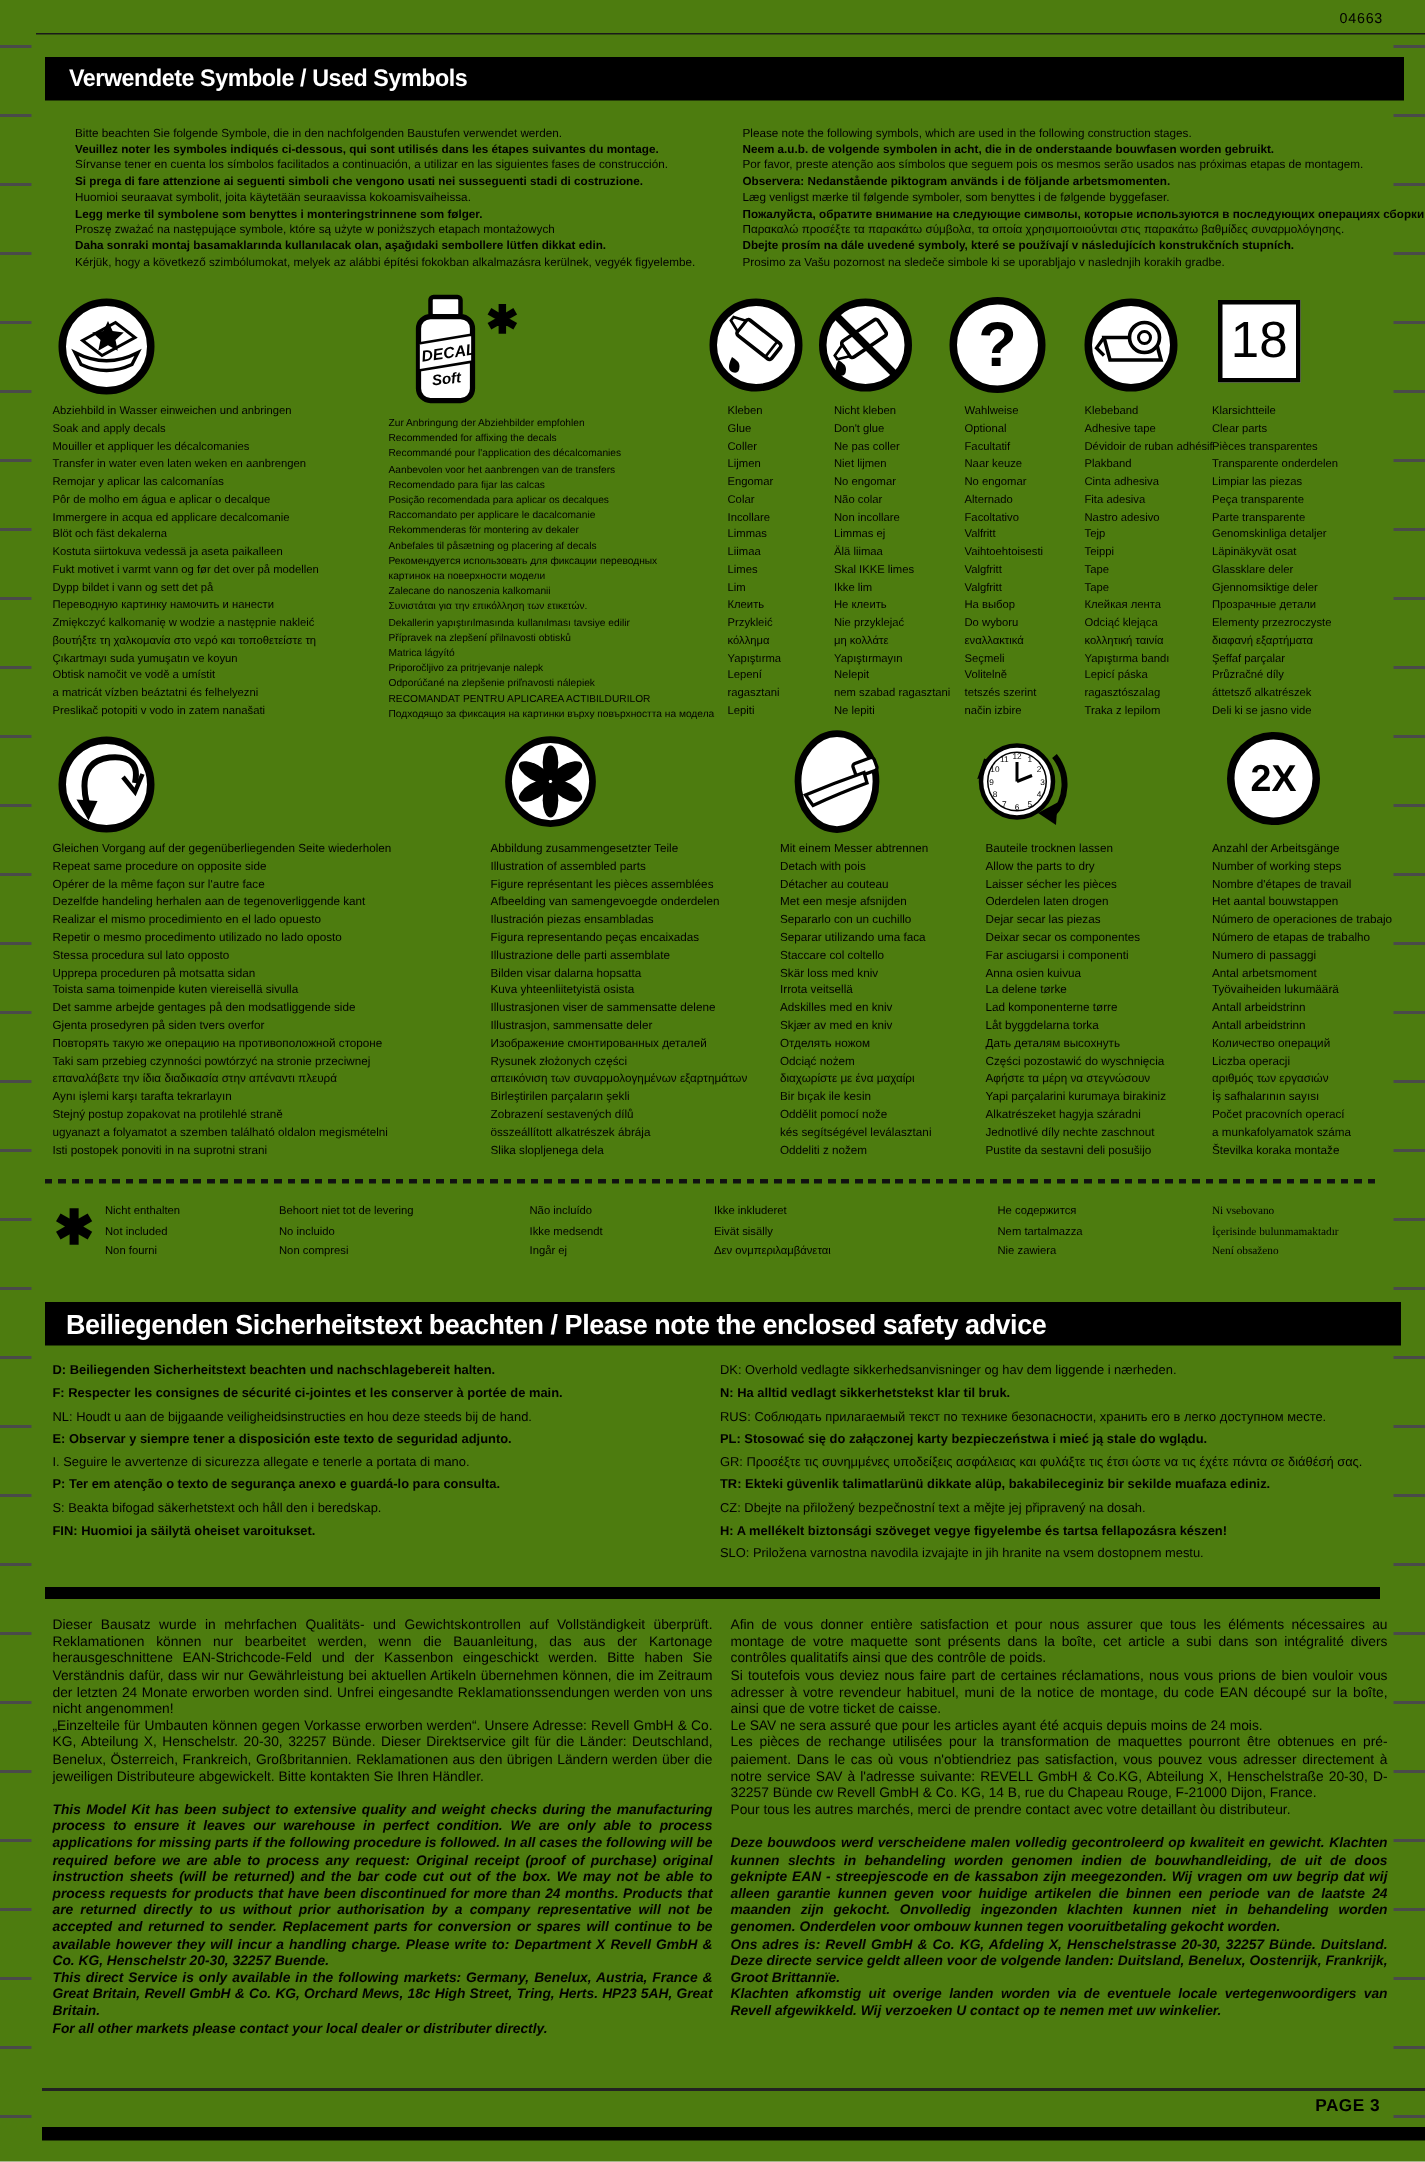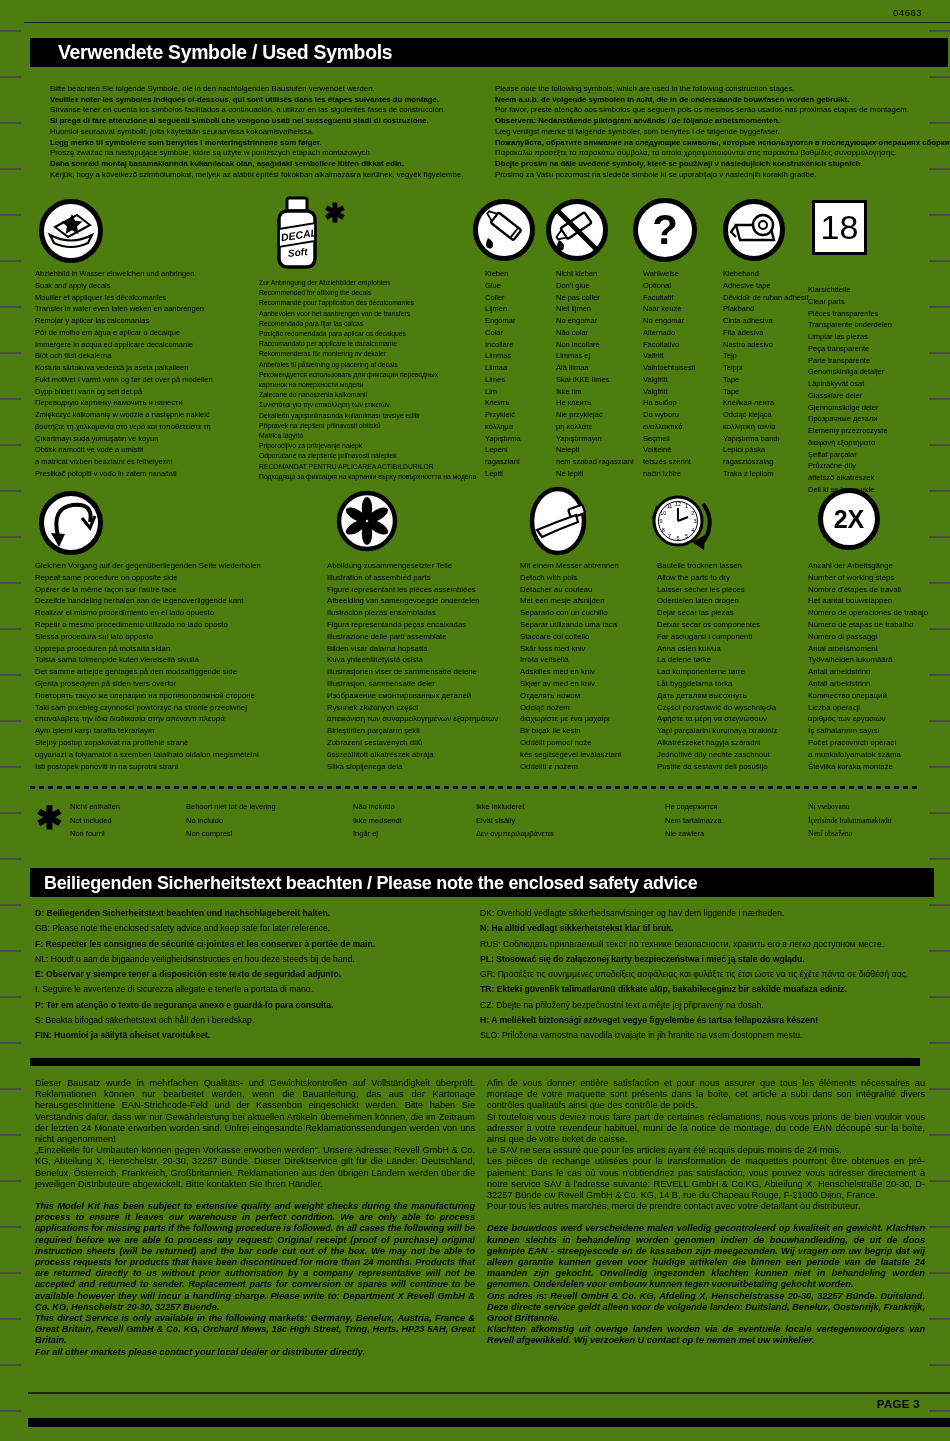--- a/index.html
+++ b/index.html
@@ -7,21 +7,21 @@
         font-family:"Liberation Sans",sans-serif;color:#000;overflow:hidden;}
   .abs{position:absolute;}
   .regmarks{position:absolute;top:30px;height:1390px;width:21px;
             background:repeating-linear-gradient(to bottom,#4a4a4a 0 2px,transparent 2px 46px);}
   .regmarks.left{left:0;}
   .regmarks.right{right:0;}
   .topline{left:24px;right:0;top:22px;height:1px;background:#1a1a1a;}
   .code{top:7px;right:28px;font-size:9.5px;letter-spacing:.5px;}
   .bar{background:#000;color:#fff;font-weight:bold;display:flex;align-items:center;}
   .bar .t{display:inline-block;transform:scaleX(.97);transform-origin:left center;letter-spacing:-.3px;}
-  .bar1{left:30px;top:38px;width:890px;height:29px;font-size:20px;padding-left:28px;}
+  .bar1{left:30px;top:38px;width:890px;height:29px;font-size:16px;padding-left:16px;}
   .bar2{left:30px;top:868px;width:890px;height:29px;font-size:18.5px;padding-left:14px;}
   .col .ln{white-space:nowrap;}
   .b{font-weight:bold;}
   .intro{font-size:7.8px;line-height:10.7px;margin-left:15px;}
   .symtxt{font-size:7.5px;line-height:11.75px;}
   .symtxt.small{font-size:6.8px;line-height:10.2px;}
   .symtxt2{font-size:7.8px;line-height:11.8px;}
   .safety{font-size:8.6px;line-height:15.3px;}
   .ni{font-size:7.5px;line-height:13.5px;}
   .dash{left:30px;top:786px;width:890px;height:2.5px;
@@ -252,21 +252,21 @@
       <div class="ln">Tape</div>
       <div class="ln">Tape</div>
       <div class="ln">Клейкая лента</div>
       <div class="ln">Odciąć klejąca</div>
       <div class="ln">κολλητική ταινία</div>
       <div class="ln">Yapıştırma bandı</div>
       <div class="ln">Lepicí páska</div>
       <div class="ln">ragasztószalag</div>
       <div class="ln">Traka z lepilom</div>
     </div>
-  <div class="abs col symtxt" style="left:808px;top:284px;width:135px;">
+  <div class="abs col symtxt" style="left:808px;top:268px;width:135px;">
       <div class="ln">Klarsichtteile</div>
       <div class="ln">Clear parts</div>
       <div class="ln">Pièces transparentes</div>
       <div class="ln">Transparente onderdelen</div>
       <div class="ln">Limpiar las piezas</div>
       <div class="ln">Peça transparente</div>
       <div class="ln">Parte transparente</div>
       <div class="ln">Genomskinliga detaljer</div>
       <div class="ln">Läpinäkyvät osat</div>
       <div class="ln">Glassklare deler</div>
@@ -475,21 +475,20 @@
       <div class="ln">İçerisinde bulunmamaktadır</div>
       <div class="ln">Není obsaženo</div>
     </div>
 
   <div class="abs bar bar2">
     <span class="t">Beiliegenden Sicherheitstext beachten / Please note the enclosed safety advice</span>
   </div>
 
   <div class="abs col safety" style="left:35px;top:906px;width:442px;">
       <div class="ln b">D: Beiliegenden Sicherheitstext beachten und nachschlagebereit halten.</div>
-      <div class="ln">GB: Please note the enclosed safety advice and keep safe for later reference.</div>
       <div class="ln b">F: Respecter les consignes de sécurité ci-jointes et les conserver à portée de main.</div>
       <div class="ln">NL: Houdt u aan de bijgaande veiligheidsinstructies en hou deze steeds bij de hand.</div>
       <div class="ln b">E: Observar y siempre tener a disposición este texto de seguridad adjunto.</div>
       <div class="ln">I. Seguire le avvertenze di sicurezza allegate e tenerle a portata di mano.</div>
       <div class="ln b">P: Ter em atenção o texto de segurança anexo e guardá-lo para consulta.</div>
       <div class="ln">S: Beakta bifogad säkerhetstext och håll den i beredskap.</div>
       <div class="ln b">FIN: Huomioi ja säilytä oheiset varoitukset.</div>
     </div>
   <div class="abs col safety" style="left:480px;top:906px;width:448px;">
       <div class="ln">DK: Overhold vedlagte sikkerhedsanvisninger og hav dem liggende i nærheden.</div>

